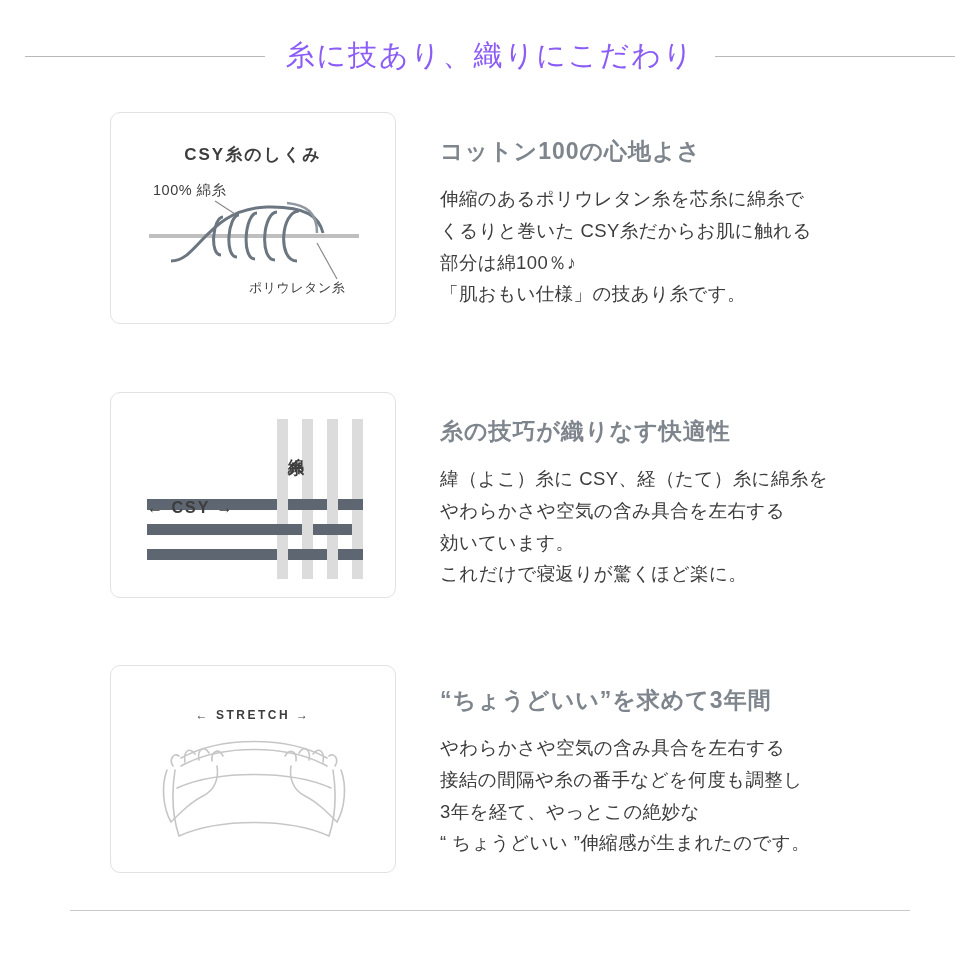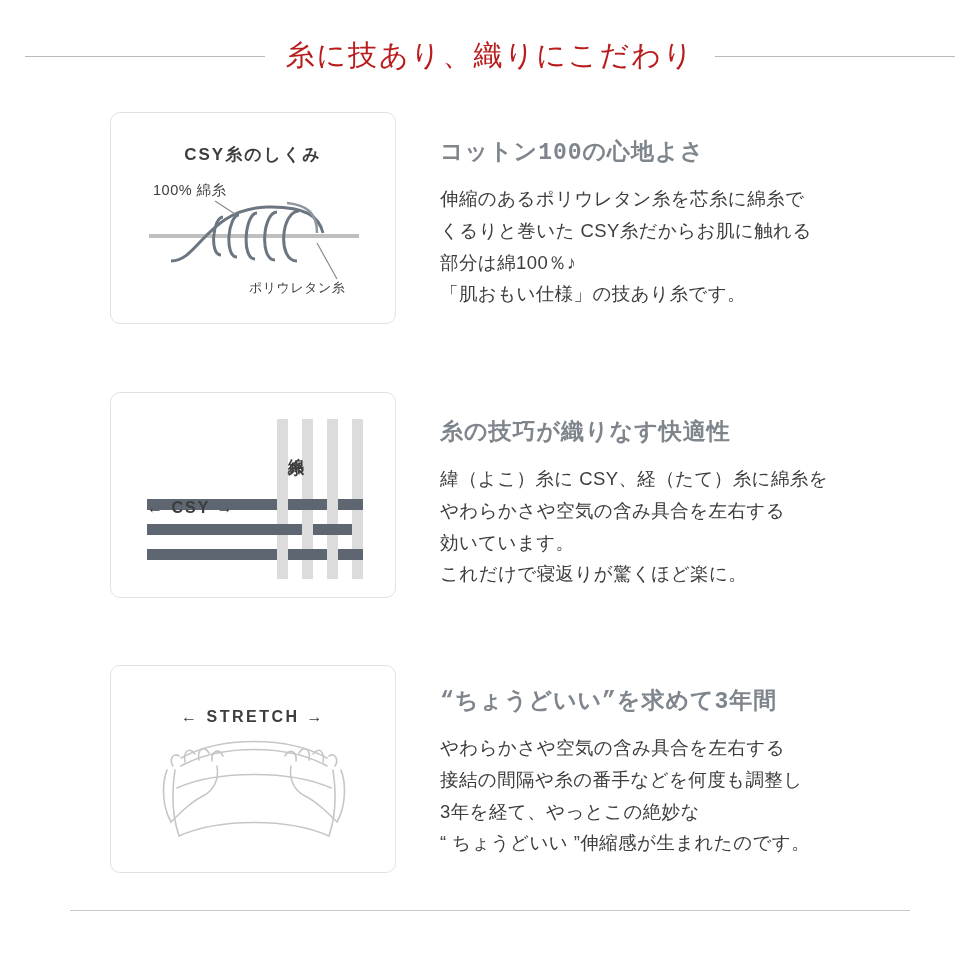--- a/index.html
+++ b/index.html
@@ -32,21 +32,21 @@
   }
   .header .rule {
     width: 240px;
     height: 1px;
     background: #b9b9b9;
   }
   .header .title {
     font-family: "Liberation Serif", "DejaVu Serif", serif;
     font-size: 29px;
     letter-spacing: 2px;
-    color: #b91c1c;
+    color: #8b5cf6;
     white-space: nowrap;
   }
 
   
   .block {
     position: absolute;
     display: flex;
     align-items: flex-start;
   }
   .block-1 { top: 112px;  left: 110px; }
@@ -67,21 +67,21 @@
 
   .text-col {
     margin-left: 44px;
     padding-top: 24px;
     width: 470px;
   }
   .block-2 .text-col { padding-top: 24px; }
   .block-3 .text-col { padding-top: 20px; }
 
   .heading {
-    font-family: Liberation Mono, monospace;
+    font-family: Liberation Sans, sans-serif;
     font-size: 23px;
     font-weight: bold;
     color: #7e858c;
     letter-spacing: 1px;
     margin: 0 0 16px 0;
   }
   .body-text {
     font-size: 18.5px;
     line-height: 1.72;
     color: #3d3d3d;
@@ -136,21 +136,21 @@
     color: #3d3d3d;
     writing-mode: vertical-rl;
   }
 
   
   .fig3-svg { position: absolute; top: 0; left: 0; }
   .fig3-label {
     position: absolute;
     top: 42px; left: 0; width: 100%;
     text-align: center;
-    font-size: 16px;
+    font-size: 12px;
     font-weight: bold;
     letter-spacing: 2.5px;
     color: #3d3d3d;
   }
 
   
   .footer-rule {
     position: absolute;
     left: 70px;
     top: 910px;

